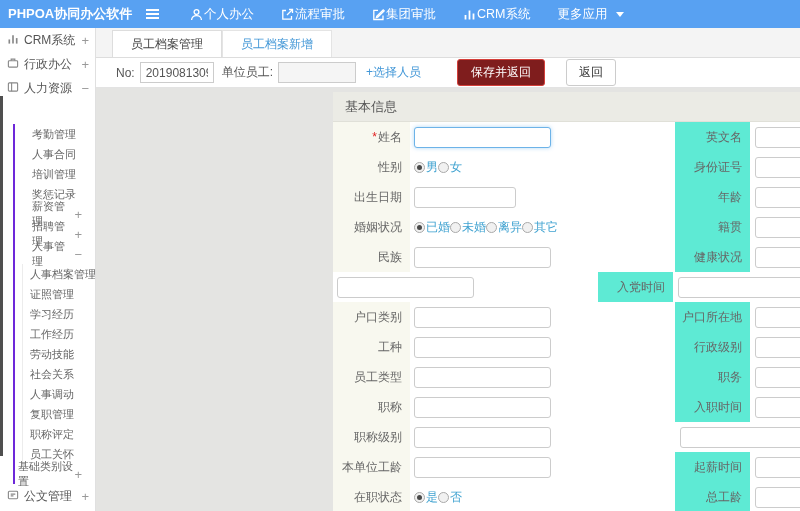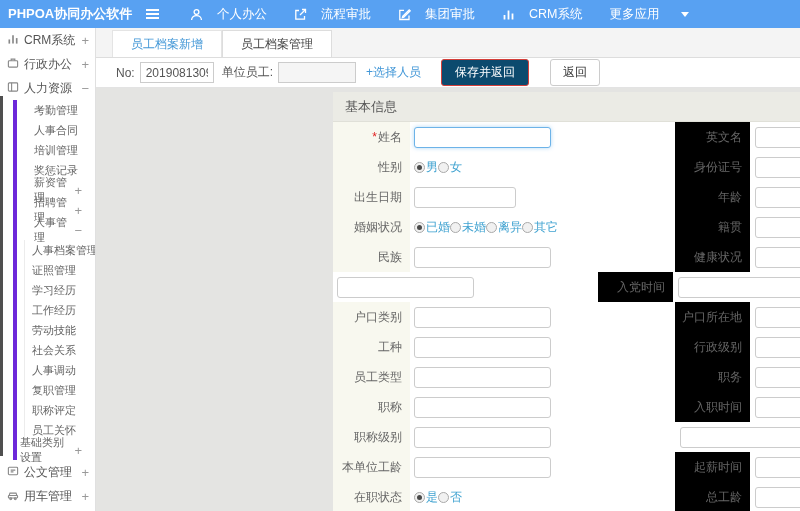--- a/index.html
+++ b/index.html
@@ -4,68 +4,68 @@
 <style>
   * { margin:0; padding:0; box-sizing:border-box; }
   html,body { width:800px; height:511px; overflow:hidden; background:#fff;
     font-family:"Liberation Sans","DejaVu Sans",sans-serif; }
 
   
   .navbar { height:28px; background:#58a1f2; display:flex; align-items:center; color:#fff; }
   .brand { font-size:13px; font-weight:bold; padding-left:8px; width:130px; white-space:nowrap; }
   .burger { margin-left:12px; cursor:pointer; display:flex; flex-direction:column; gap:2px; padding:4px; }
   .burger i { display:block; width:13px; height:2px; background:#fff; }
-  .nav-item { display:flex; align-items:center; gap:14px; margin-left:27px; font-size:12.5px; cursor:pointer; white-space:nowrap; }
+  .nav-item { display:flex; align-items:center; gap:1px; margin-left:27px; font-size:12.5px; cursor:pointer; white-space:nowrap; }
   .nav-item svg { display:block; }
   .caret { width:0; height:0; border-left:4px solid transparent; border-right:4px solid transparent;
     border-top:5px solid #fff; margin-left:8px; }
 
   
   .layout { display:flex; height:483px; }
 
   
   .sidebar { width:96px; background:#fff; border-right:1px solid #e0e0e0; position:relative; overflow:hidden; }
   .scroll-strip { position:absolute; left:0; top:68px; width:3px; height:360px; background:#4f4f4f; }
   .s-top { height:24px; display:flex; align-items:center; padding:0 6px 0 7px; font-size:12px; color:#555; cursor:pointer; }
   .s-top svg { margin-right:5px; flex:none; }
   .s-toggle { margin-left:auto; color:#999; font-size:13px; line-height:1; }
-  .sub1 { margin-left:13px; border-left:4px solid #6d28d9; }
+  .sub1 { margin-left:13px; border-left:2px solid #6d28d9;margin-top:24px; }
   .s-1 { height:20px; display:flex; align-items:center; padding:0 13px 0 17px; font-size:11px; color:#666; cursor:pointer; }
   .s-1.tight { padding-left:3px; }
   .sub2 { margin-left:7px; border-left:1px solid #ececec; }
   .s-2 { height:20px; display:flex; align-items:center; padding-left:7px; font-size:11px; color:#666; cursor:pointer; white-space:nowrap; }
 
   
   .main { flex:1; display:flex; flex-direction:column; min-width:0; }
   .tabbar { height:30px; background:#f4f4f4; border-bottom:1px solid #ddd; display:flex; align-items:flex-end; padding-left:16px; }
   .tab { height:27px; display:flex; align-items:center; padding:0 18px; font-size:12px; background:#fff;
     border:1px solid #ddd; border-bottom:none; color:#444; cursor:pointer; }
   .tab.active { color:#4297d7; border-color:#e4e4e4; }
   .toolbar { height:30px; background:#fff; border-bottom:1px solid #e3e3e3; display:flex; align-items:center;
     font-size:12px; color:#555; padding-left:12px; }
   .tb-input { height:21px; border:1px solid #ccc; font-size:12px; color:#555; padding:0 5px; margin-left:5px; background:#fff; }
   .tb-input.no { width:74px; }
   .tb-input.unit { width:78px; background:#f5f5f5; }
   .tb-label { margin-left:8px; }
   .link { color:#4297d7; margin-left:10px; cursor:pointer; text-decoration:none; }
-  .btn-danger { margin-left:20px; background:#0c4a6e; border:1px solid #d43f3a; color:#fff; font-size:12px;
+  .btn-danger { margin-left:36px; background:#7f1d1d; border:1px solid #d43f3a; color:#fff; font-size:12px;
     padding:4px 13px; border-radius:3px; cursor:pointer; }
   .btn-default { margin-left:21px; background:#fff; border:1px solid #ccc; color:#333; font-size:12px;
     padding:4px 12px; border-radius:3px; cursor:pointer; }
 
   .content { flex:1; background:#e4e4e2; position:relative; overflow:hidden; }
   .panel { position:absolute; left:237px; top:4px; width:560px; background:#fff; }
   .panel-head { height:30px; background:#ebebe5; border-bottom:1px solid #e0e0d8; display:flex; align-items:center;
     padding-left:12px; font-size:13px; color:#555; }
 
   .frow { display:flex; height:30px; align-items:stretch; }
   .lcell { width:77px; background:#f8f8ef; display:flex; align-items:center; justify-content:flex-end;
     padding-right:8px; font-size:12px; color:#666; white-space:nowrap; }
   .lfield { width:265px; display:flex; align-items:center; padding-left:4px; }
-  .rcell { width:75px; background:#000000; display:flex; align-items:center; justify-content:flex-end;
+  .rcell { width:75px; background:#5eead4; display:flex; align-items:center; justify-content:flex-end;
     padding-right:8px; font-size:12px; color:#666; white-space:nowrap; }
   .rfield { flex:1; display:flex; align-items:center; padding-left:5px; }
   .req { color:#e02222; margin-right:1px; font-size:12px; }
 
   .ipt { width:137px; height:21px; border:1px solid #ccc; border-radius:3px; font-size:12px; color:#555;
     padding:0 4px; background:#fff; }
   .ipt.date { width:102px; }
   .ipt.focus { border-color:#6db3e8; box-shadow:0 0 4px rgba(82,168,236,.45); outline:none; }
 
   .radio { width:11px; height:11px; border:1px solid #a9a9a9; border-radius:50%; background:#f1f1f1;
@@ -243,22 +243,22 @@
             <circle cx="4" cy="10.6" r="1"></circle>
             <circle cx="9" cy="10.6" r="1"></circle>
           </svg></span>
       <span>用车管理</span>
       <span class="s-toggle">+</span>
     </div>
   </div>
 
   <div class="main">
     <div class="tabbar">
+      <div class="tab">员工档案管理</div>
       <div class="tab active">员工档案新增</div>
-      <div class="tab">员工档案管理</div>
     </div>
 
     <div class="toolbar">
       <span class="tb-label" style="margin-left:8px;">No:</span>
       <input class="tb-input no" value="20190813093130" style="">
       <span class="tb-label">单位员工:</span>
       <input class="tb-input unit" value="" style="">
       <a class="link">+选择人员</a>
       <button class="btn-danger">保存并返回</button>
       <button class="btn-default">返回</button>

